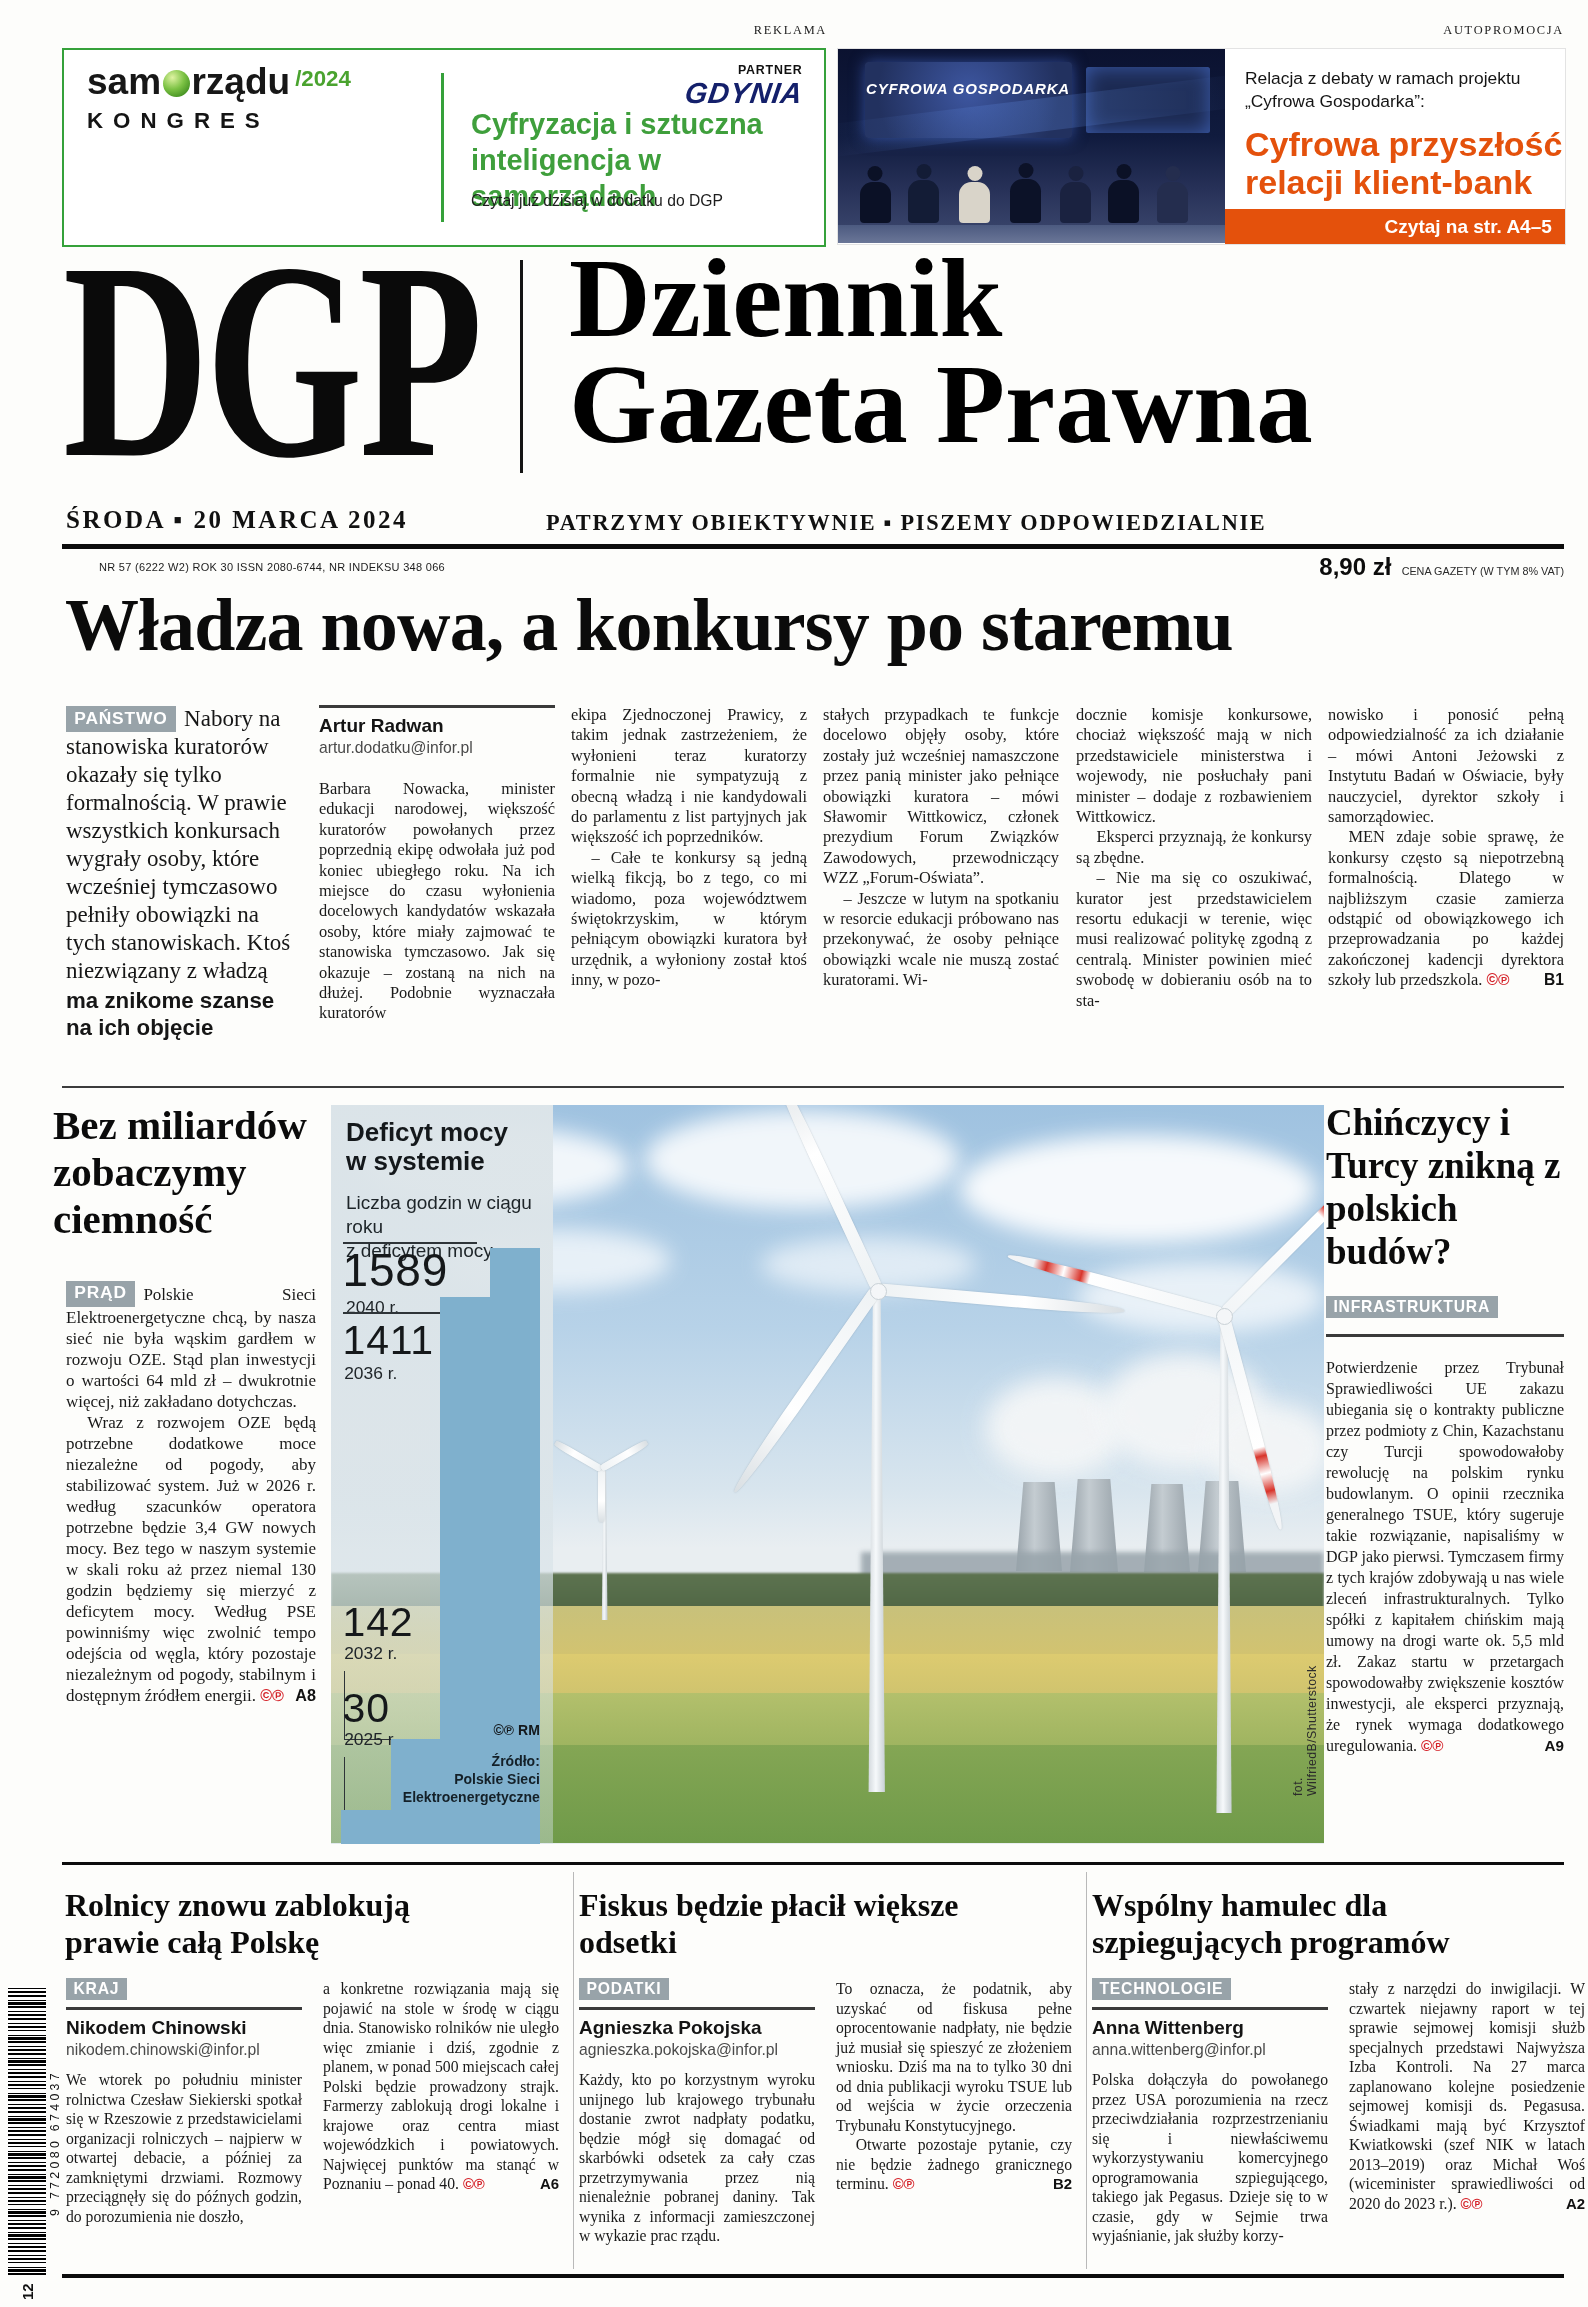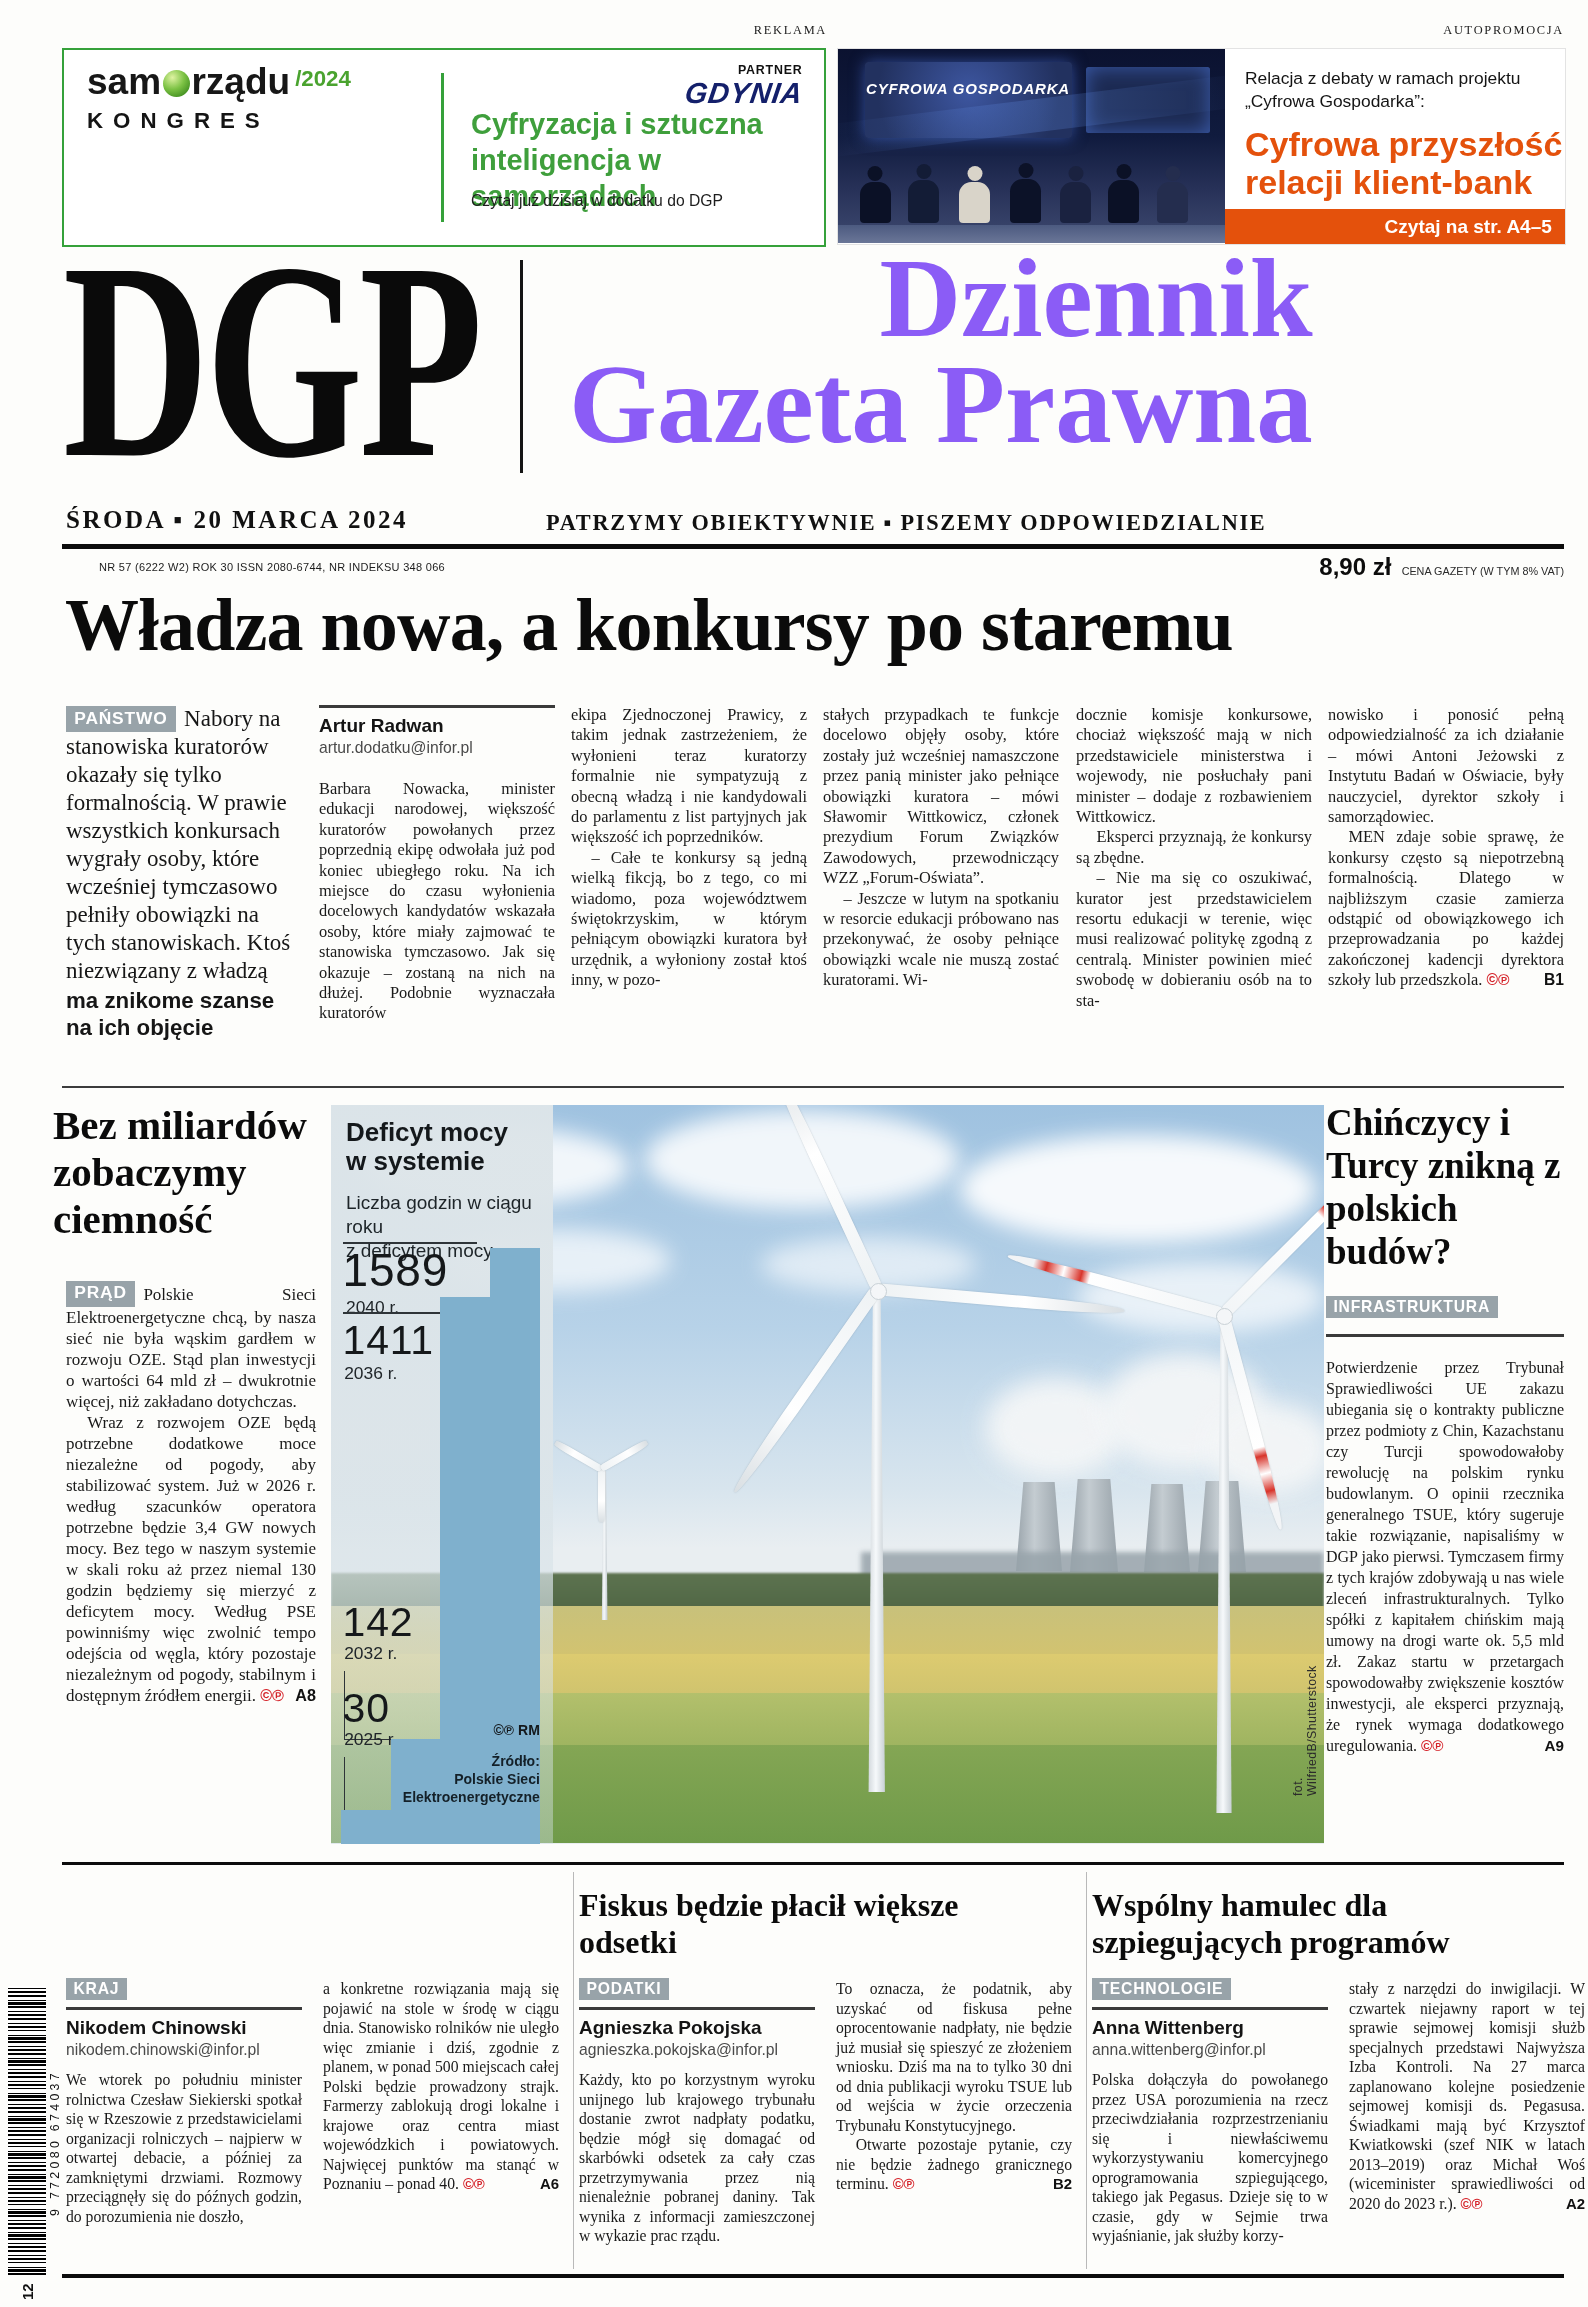--- a/index.html
+++ b/index.html
@@ -106,21 +106,21 @@
     <div class="abs pre" style="left:407px;top:18px;font-size:17.4px;line-height:23px;font-weight:500;color:#141414;">Relacja z debaty w ramach projektu
 „Cyfrowa Gospodarka”:</div>
     <div class="abs pre" style="left:407px;top:76px;font-size:34px;line-height:38px;font-weight:800;color:#e4510c;">Cyfrowa przyszłość
 relacji klient-bank</div>
     <div class="abs ad2-bar" style="left:387px;right:0;bottom:0;height:35px;">Czytaj na str. A4–5</div>
   </div>
 
   <div class="abs serif" style="left:63px;top:245px;font-size:281px;line-height:232px;font-weight:bold;
         letter-spacing:-5px;transform:scaleX(.72);transform-origin:left top;color:#0a0a0a;">DGP</div>
   <div class="abs" style="left:520px;top:260px;width:2.5px;height:213px;background:#141414;"></div>
-  <div class="abs serif" style="left:569px;top:245px;font-size:113px;line-height:106px;font-weight:600;color:#8b5cf6;text-align:right;">
+  <div class="abs serif" style="left:569px;top:245px;font-size:113px;line-height:106px;font-weight:600;color:#000000;">
     <div>Dziennik</div>
     <div>Gazeta Prawna</div>
   </div>
   <div class="abs serif" style="left:66px;top:506px;font-size:25px;font-weight:600;letter-spacing:2.5px;">ŚRODA ▪ 20 MARCA 2024</div>
   <div class="abs serif" style="left:546px;top:510px;font-size:22.3px;font-weight:600;letter-spacing:1.7px;">PATRZYMY OBIEKTYWNIE ▪ PISZEMY ODPOWIEDZIALNIE</div>
   <div class="abs rule" style="left:62px;top:544px;width:1502px;height:5px;"></div>
   <div class="abs" style="left:75px;top:561px;font-size:11px;letter-spacing:0.3px;color:#1c1c1c;margin-left:24px;">NR 57 (6222 W2) ROK 30 ISSN 2080-6744, NR INDEKSU 348 066</div>
   <div class="abs" style="left:993px;top:553px;width:571px;text-align:right;">
     <span style="font-size:24px;font-weight:bold;color:#0c0c0c;">8,90 zł</span>
     <span style="font-size:10.8px;color:#2a2a2a;margin-left:6.6px;">CENA GAZETY (W TYM 8% VAT)</span>
@@ -255,20 +255,21 @@
   <div class="abs body-text" style="left:1326px;top:1357px;width:238px;font-size:16px;line-height:21px;">
     <p class="last"><span>Potwierdzenie przez Trybunał Sprawiedliwości UE zakazu ubiegania się o kontrakty publiczne przez podmioty z Chin, Kazachstanu czy Turcji spowodowałoby rewolucję na polskim rynku budowlanym. O opinii rzecznika generalnego TSUE, który sugeruje takie rozwiązanie, napisaliśmy w DGP jako pierwsi. Tymczasem firmy z tych krajów zdobywają u nas wiele zleceń infrastrukturalnych. Tylko spółki z kapitałem chińskim mają umowy na drogi warte ok. 5,5 mld zł. Zakaz startu w przetargach spowodowałby zwiększenie kosztów inwestycji, ale eksperci przyznają, że rynek wymaga dodatkowego uregulowania.</span>
       <span class="endmark">©℗</span>
       <span class="pageref">A9</span></p>
   </div>
 
   <div class="abs rule" style="left:62px;top:1862px;width:1502px;height:3.3px;"></div>
   <div class="abs vsep" style="left:573px;top:1872px;height:397px;"></div>
   <div class="abs vsep" style="left:1086px;top:1872px;height:397px;"></div>
 
+  <div class="abs hl" style="left:65px;top:1887px;width:447px;font-size:32px;line-height:37px;">Rolnicy znowu zablokują prawie całą Polskę</div>
   <div class="abs" style="left:66px;top:1978px;"><span class="tag small">KRAJ</span></div>
   <div class="abs" style="left:66px;top:2007px;width:236px;">
     <div class="byline-rule"></div>
     <div class="byline-name">Nikodem Chinowski</div>
     <div class="byline-mail">nikodem.chinowski@infor.pl</div>
   </div>
   <div class="abs body-text" style="left:66px;top:2070px;width:236px;font-size:15.7px;line-height:19.5px;">
     <p>We wtorek po południu minister rolnictwa Czesław Siekierski spotkał się w Rzeszowie z przedstawicielami organizacji rolniczych – najpierw w otwartej debacie, a później za zamkniętymi drzwiami. Rozmowy przeciągnęły się do późnych godzin, do porozumienia nie doszło,</p>
   </div>
   <div class="abs body-text" style="left:323px;top:1979px;width:236px;height:291px;font-size:15.7px;line-height:19.5px;">

